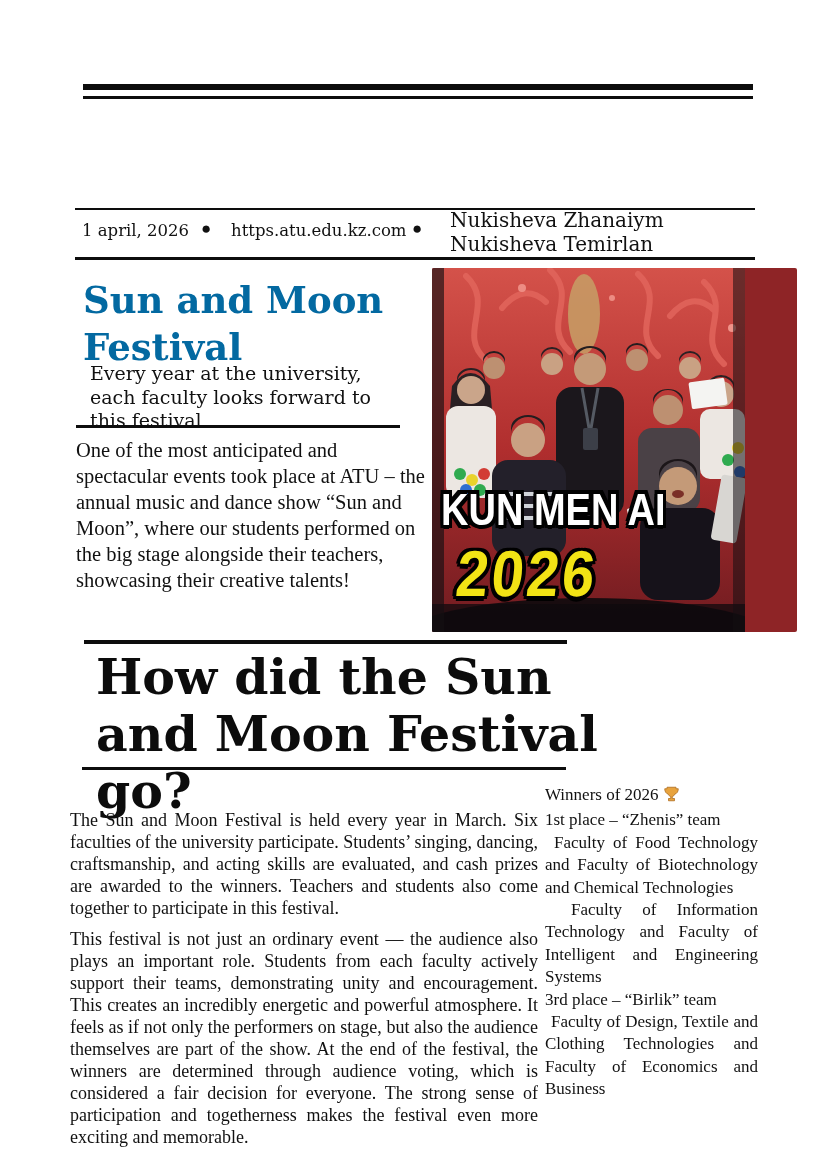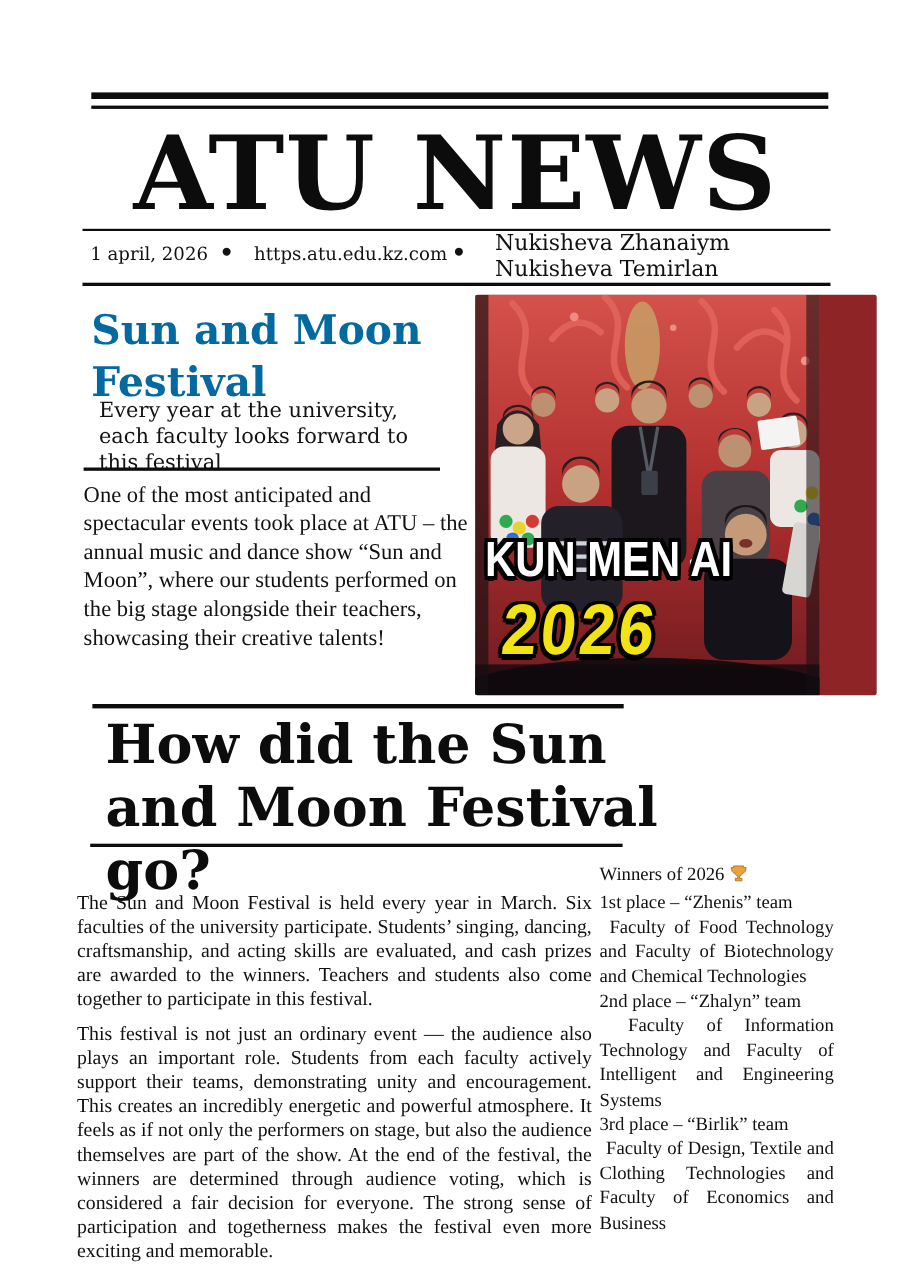--- a/index.html
+++ b/index.html
@@ -116,21 +116,20 @@
   .entry-2 .faculties { text-indent: 6px; }
 </style>
 </head>
 <body>
 
 <div class="page">
 
   <div class="rule" style="left:83px; top:84px; width:670px; height:6px;"></div>
   <div class="rule" style="left:83px; top:96px; width:670px; height:3px;"></div>
 
-  <div class="masthead-title">ATU NEWS</div>
 
   <div class="rule" style="left:75px; top:208px; width:680px; height:2px;"></div>
 
   <span class="meta-date">1 april, 2026</span>
   <span class="meta-bullet1">●</span>
   <span class="meta-url">https.atu.edu.kz.com</span>
   <span class="meta-bullet2">●</span>
   <div class="authors">
     <div>Nukisheva Zhanaiym</div>
     <div>Nukisheva Temirlan</div>
@@ -245,21 +244,20 @@
     <div class="winners-heading">
       <span>Winners of 2026</span><span class="trophy"><svg width="19" height="18" viewBox="0 0 24 24">
             <path d="M6 3h12v2h3c0 4-2 6.5-4.5 7-.7 1.8-2 3-3.5 3.4V18h3v3H8v-3h3v-2.6C9.5 15 8.2 13.8 7.5 12 5 11.5 3 9 3 5h3V3z" fill="#e8a33d" stroke="#b5762a" stroke-width="1.2"></path>
           </svg></span>
     </div>
     <div class="winners-entry entry-0">
       <div class="place-line">1st place – “Zhenis” team</div>
       <p class="faculties">Faculty of Food Technology and Faculty of Biotechnology and Chemical Technologies</p>
     </div>
     <div class="winners-entry entry-1">
-      <div class="place-line">2nd place – “Zhalyn” team</div>
       <p class="faculties">Faculty of Information Technology and Faculty of Intelligent and Engineering Systems</p>
     </div>
     <div class="winners-entry entry-2">
       <div class="place-line">3rd place – “Birlik” team</div>
       <p class="faculties">Faculty of Design, Textile and Clothing Technologies and Faculty of Economics and Business</p>
     </div>
   </div>
 
 </div>
 

